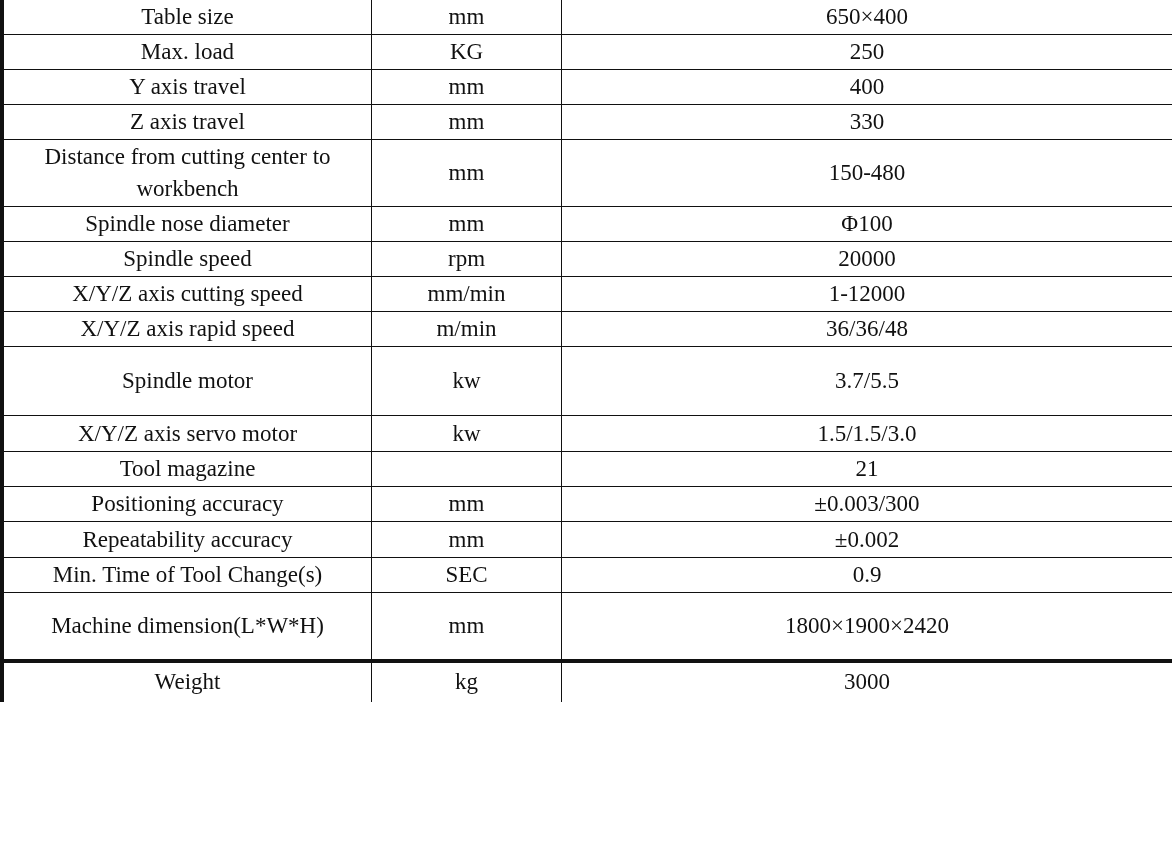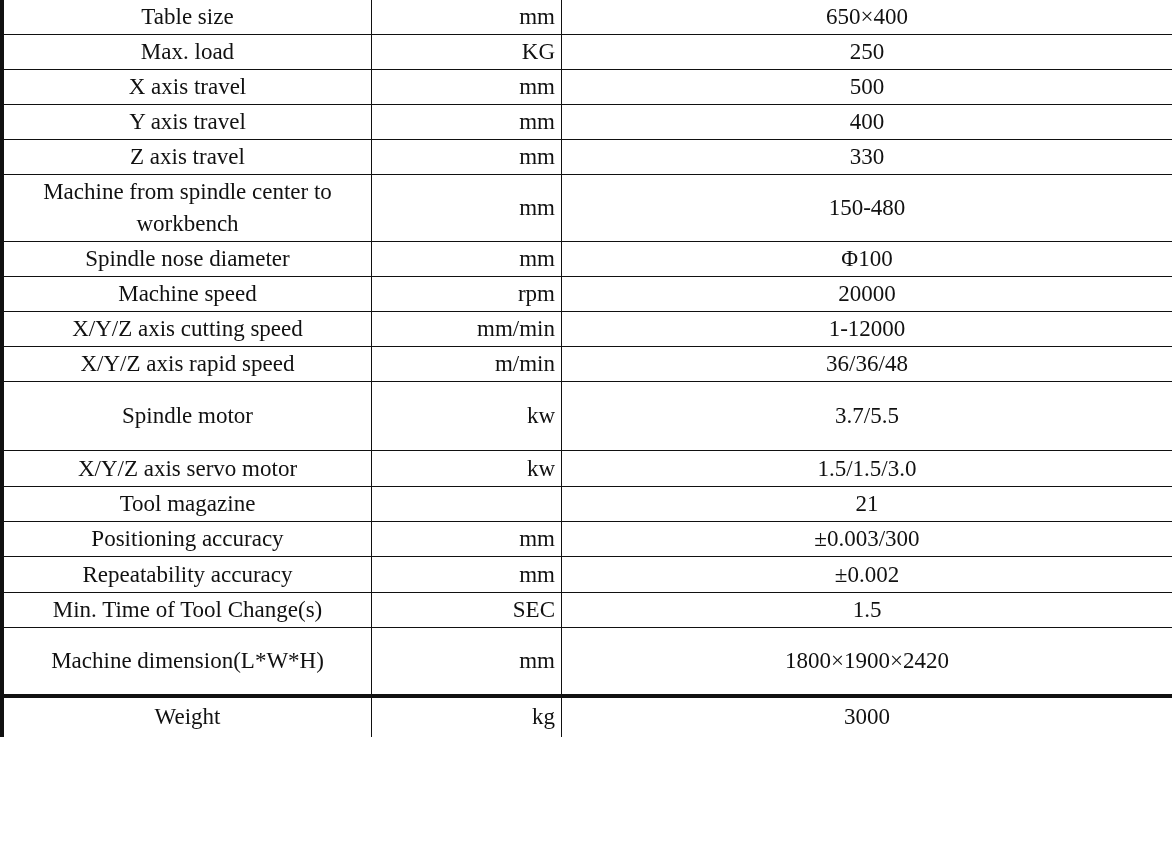--- a/index.html
+++ b/index.html
@@ -32,21 +32,21 @@
       vertical-align: middle;
       font-size: 23px;
       line-height: 32px;
       padding: 0 6px;
       white-space: normal;
     }
     .spec-table td.c-param {
       border-left: 4px solid #111;
       width: 355px;
     }
-    .spec-table td.c-unit { width: 177px; text-align: right; }
+    .spec-table td.c-unit { width: 177px; }
     .spec-table td.c-value { border-right: none; }
     .spec-table tr.thick-top td {
       border-top: 4px solid #111;
     }
     .spec-table tr.last td {
       border-bottom: none;
     }
   </style>
 </head>
 <body>
@@ -57,46 +57,41 @@
     <td class="c-param">Table size</td>
     <td class="c-unit">mm</td>
     <td class="c-value">650×400</td>
   </tr>
       <tr style="height: 35px;">
     <td class="c-param">Max. load</td>
     <td class="c-unit">KG</td>
     <td class="c-value">250</td>
   </tr>
       <tr style="height: 35px;">
-    <td class="c-param">X axis travel</td>
-    <td class="c-unit">mm</td>
-    <td class="c-value">500</td>
-  </tr>
-      <tr style="height: 35px;">
     <td class="c-param">Y axis travel</td>
     <td class="c-unit">mm</td>
     <td class="c-value">400</td>
   </tr>
       <tr style="height: 35px;">
     <td class="c-param">Z axis travel</td>
     <td class="c-unit">mm</td>
     <td class="c-value">330</td>
   </tr>
       <tr style="height: 67px;">
-    <td class="c-param">Machine from spindle center to workbench</td>
+    <td class="c-param">Distance from cutting center to workbench</td>
     <td class="c-unit">mm</td>
     <td class="c-value">150-480</td>
   </tr>
       <tr style="height: 35px;">
     <td class="c-param">Spindle nose diameter</td>
     <td class="c-unit">mm</td>
     <td class="c-value">Φ100</td>
   </tr>
       <tr style="height: 35px;">
-    <td class="c-param">Machine speed</td>
+    <td class="c-param">Spindle speed</td>
     <td class="c-unit">rpm</td>
     <td class="c-value">20000</td>
   </tr>
       <tr style="height: 35px; margin-top: 16px;">
     <td class="c-param">X/Y/Z axis cutting speed</td>
     <td class="c-unit">mm/min</td>
     <td class="c-value">1-12000</td>
   </tr>
       <tr style="height: 35px;">
     <td class="c-param">X/Y/Z axis rapid speed</td>
@@ -124,21 +119,21 @@
     <td class="c-value">±0.003/300</td>
   </tr>
       <tr style="height: 36px;">
     <td class="c-param">Repeatability accuracy</td>
     <td class="c-unit">mm</td>
     <td class="c-value">±0.002</td>
   </tr>
       <tr style="height: 35px;">
     <td class="c-param">Min. Time of Tool Change(s)</td>
     <td class="c-unit">SEC</td>
-    <td class="c-value">1.5</td>
+    <td class="c-value">0.9</td>
   </tr>
       <tr style="height: 68px;">
     <td class="c-param">Machine dimension(L*W*H)</td>
     <td class="c-unit">mm</td>
     <td class="c-value">1800×1900×2420</td>
   </tr>
       <tr class="thick-top last" style="height: 41px;">
     <td class="c-param">Weight</td>
     <td class="c-unit">kg</td>
     <td class="c-value">3000</td>

